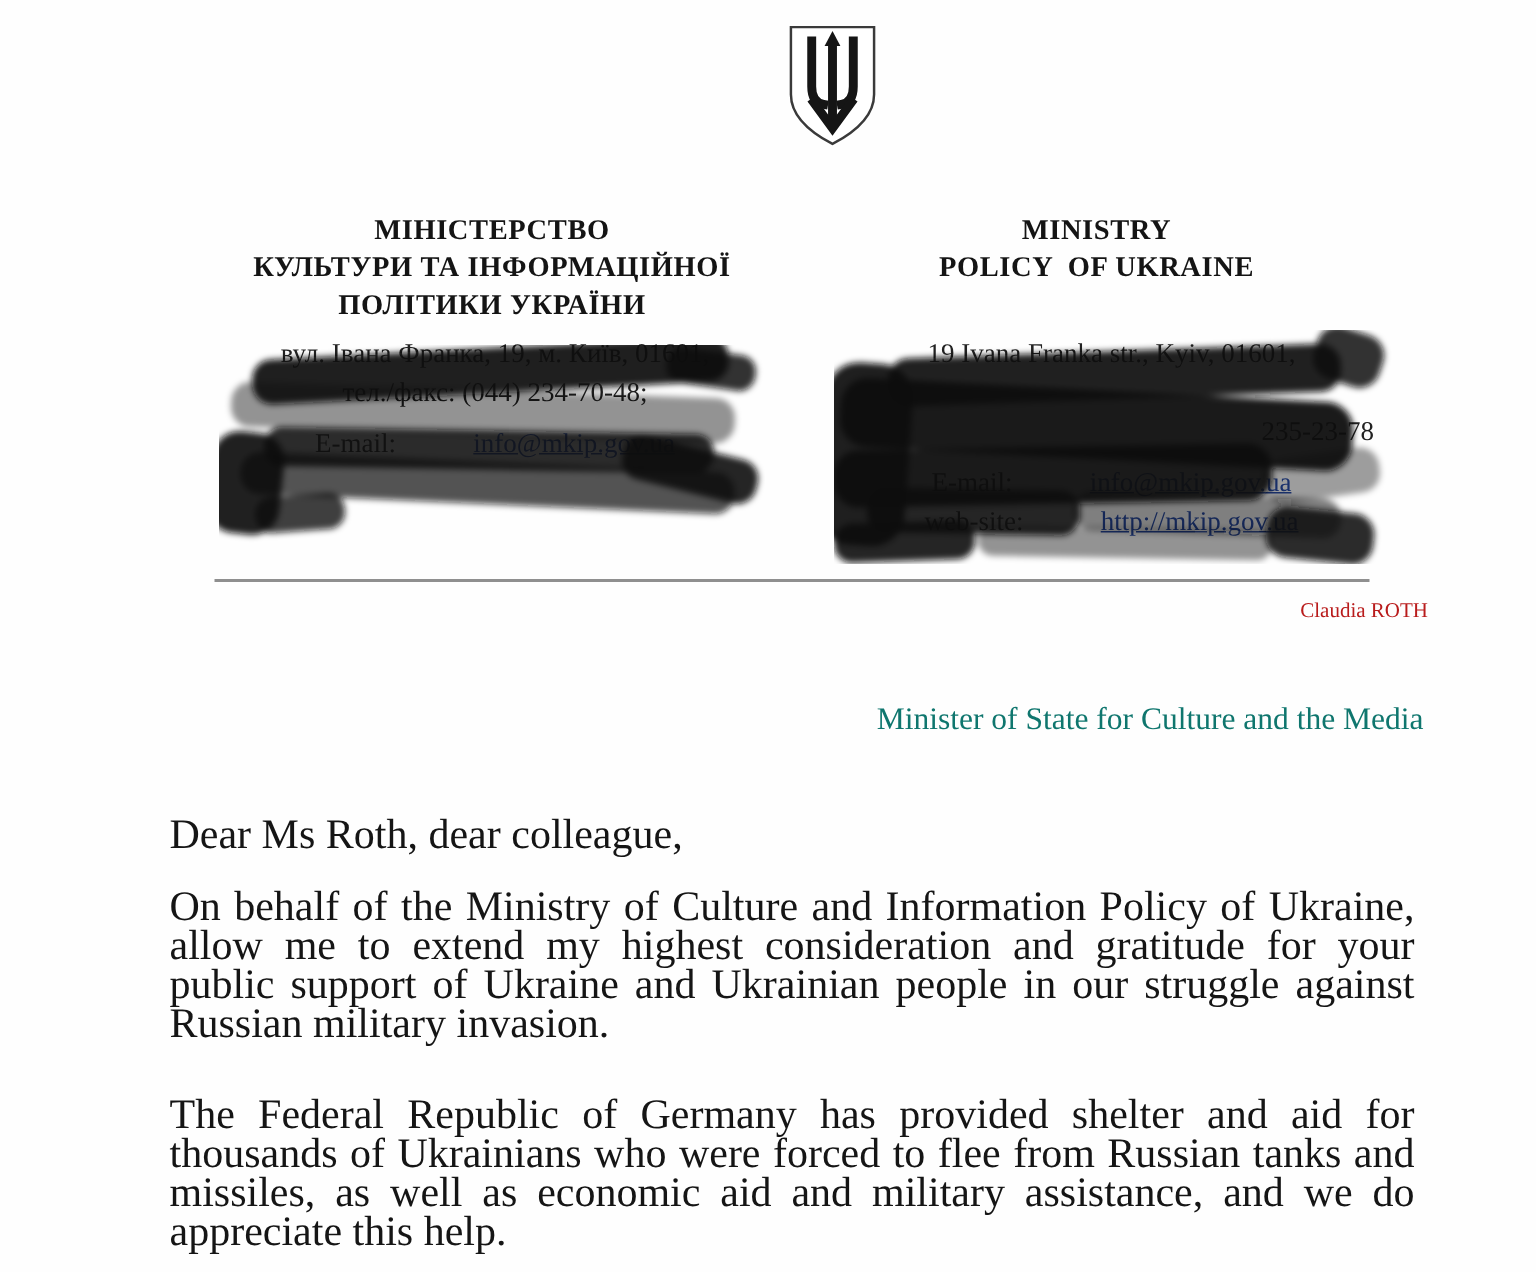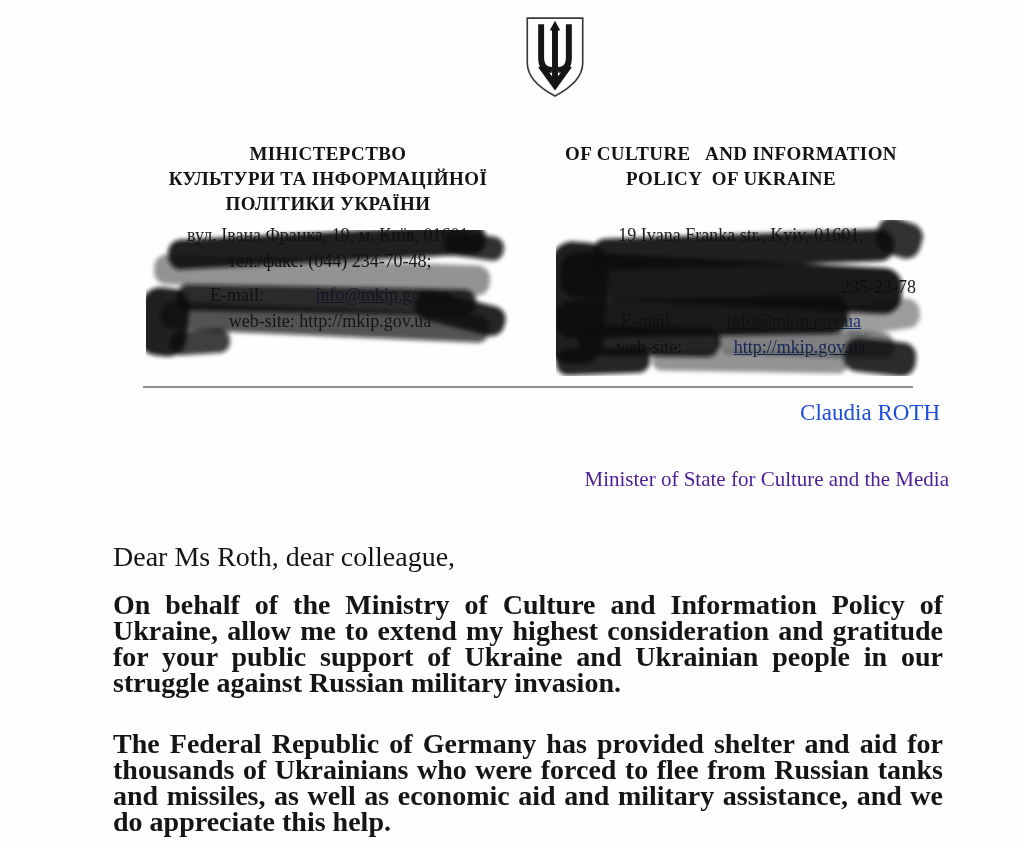--- a/index.html
+++ b/index.html
@@ -24,27 +24,27 @@
   .contact-en .phone-line{margin-top:26px;text-align:right;padding-right:14px;}
   .contact-en .email-line{margin-top:8px;}
   a.doc-link{color:#2a4fae;text-decoration:underline;cursor:pointer;margin-left:47px;}
 
   .scribble{position:absolute;pointer-events:none;}
   .scribble-left{left:146px;top:230px;width:364px;height:132px;}
   .scribble-right{left:556px;top:220px;width:372px;height:156px;}
 
   .divider{position:absolute;left:143px;top:386px;width:770px;height:2px;background:#8f8f8f;}
 
-  .recipient-name{position:absolute;right:96px;top:400px;font-size:23px;color:#1d4ed8;}
+  .recipient-name{position:absolute;right:84px;top:400px;font-size:14px;color:#b91c1c;}
   .recipient-title{position:absolute;right:87px;top:466px;text-align:right;
-    font-size:21px;line-height:26px;color:#4c1d95;}
+    font-size:21px;line-height:26px;color:#0f766e;}
 
   .body-text{position:absolute;left:113px;width:830px;font-size:28px;line-height:26px;color:#151515;}
   .salutation{top:544px;}
-  .para{text-align:justify;text-align-last:left;font-weight:bold;}
+  .para{text-align:justify;text-align-last:left;}
   .para-1{top:592px;}
   .para-2{top:731px;}
   .para-3{top:796px;}
 </style>
 </head>
 <body>
 
 <div class="doc">
 
   <div class="edge-strip"></div>
@@ -62,29 +62,28 @@
     </svg>
   </div>
 
   <div class="name-block name-uk">
     <div>МІНІСТЕРСТВО</div>
     <div>КУЛЬТУРИ ТА ІНФОРМАЦІЙНОЇ</div>
     <div>ПОЛІТИКИ УКРАЇНИ</div>
   </div>
 
   <div class="name-block name-en">
-    <div>OF CULTURE   AND INFORMATION</div>
+    <div>MINISTRY</div>
     <div>POLICY  OF UKRAINE</div>
   </div>
 
   <div class="contact-block contact-uk">
     <div class="line">вул. Івана Франка, 19, м. Київ, 01601,</div>
     <div class="line">тел./факс: (044) 234-70-48;</div>
     <div class="line email-line"><span>E-mail: </span><a class="doc-link">info@mkip.gov.ua</a></div>
-    <div class="line">web-site: http://mkip.gov.ua</div>
   </div>
 
   <div class="contact-block contact-en">
     <div class="line">19 Ivana Franka str., Kyiv, 01601,</div>
     <div class="line phone-line">235-23-78</div>
     <div class="line email-line"><span>E-mail: </span><a class="doc-link">info@mkip.gov.ua</a></div>
     <div class="line"><span>web-site: </span><a class="doc-link">http://mkip.gov.ua</a></div>
   </div>
 
   <div class="scribble scribble-left">

